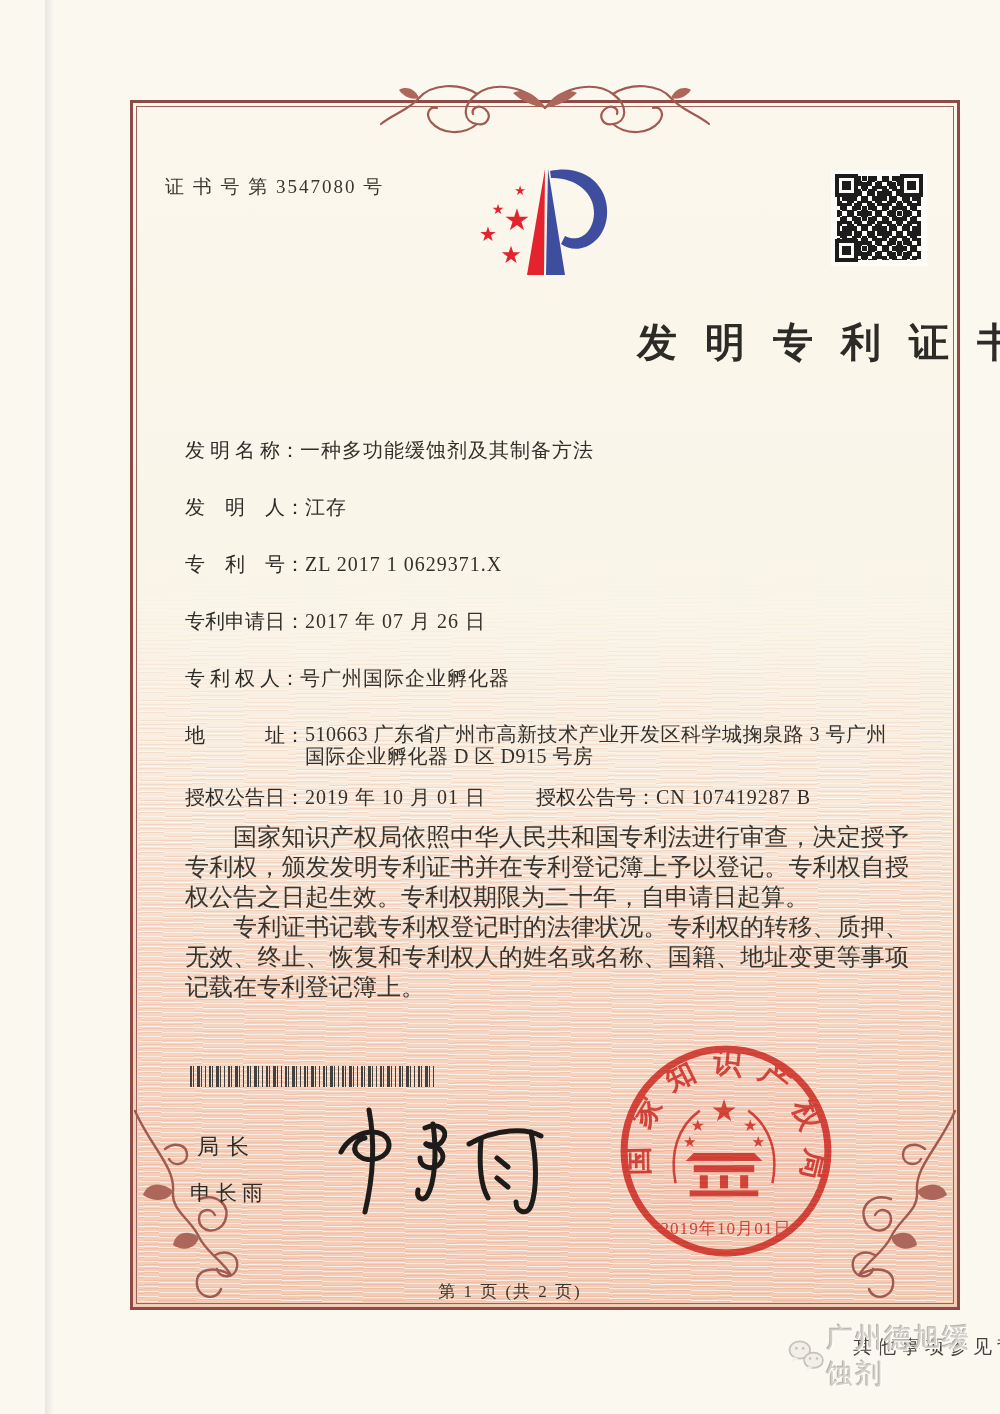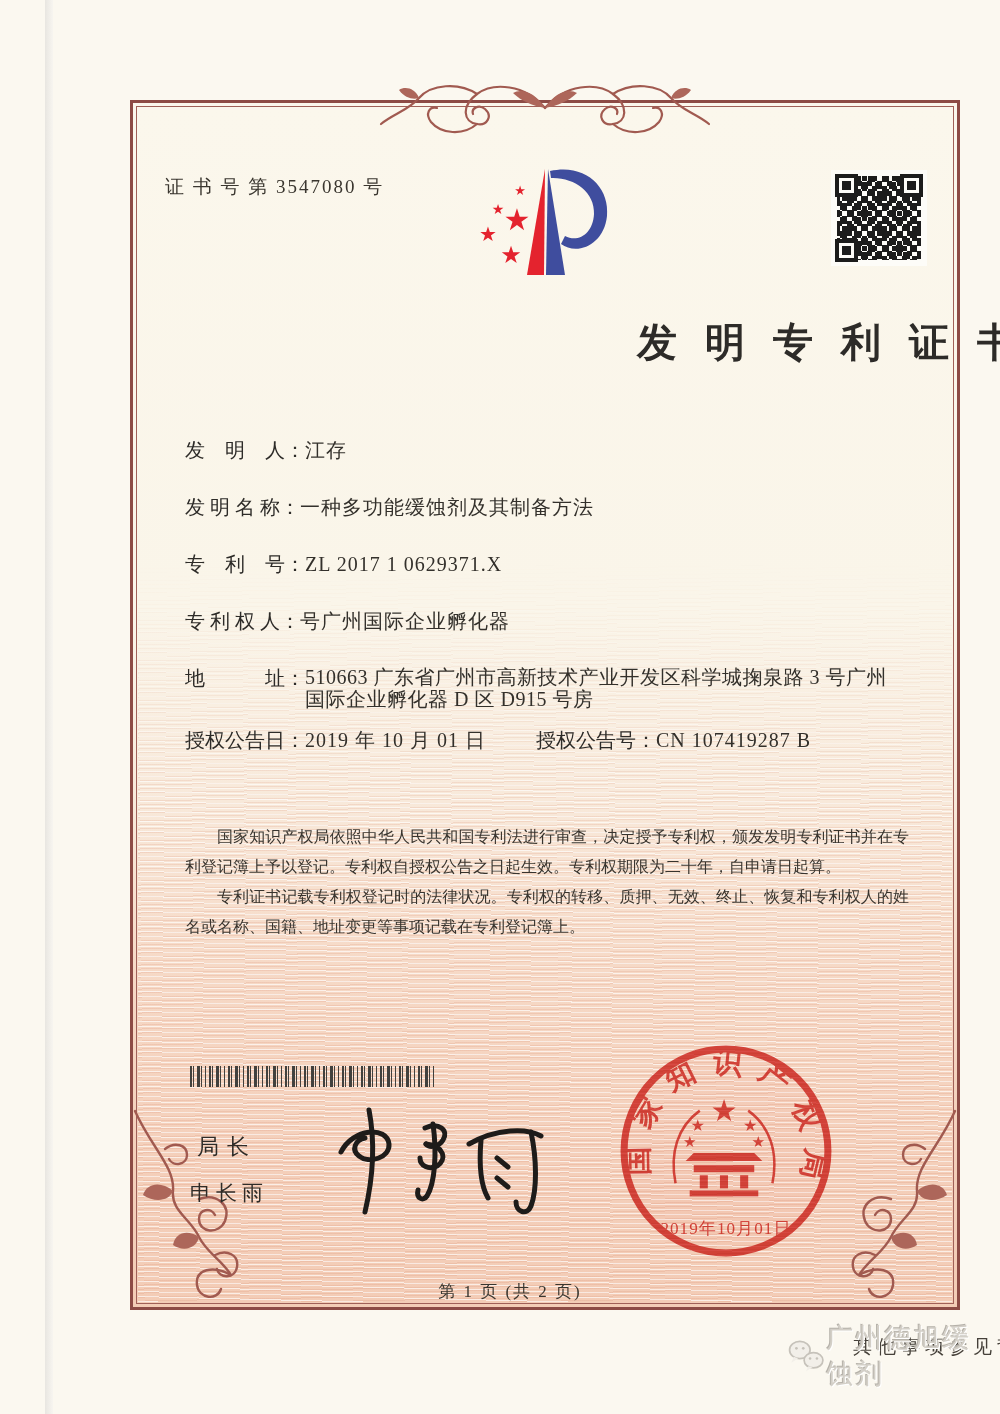--- a/index.html
+++ b/index.html
@@ -48,21 +48,21 @@
     font-size:40px;font-weight:600;letter-spacing:28px;padding-left:28px;box-sizing:border-box;color:#2d2b28;}
   
   .fields{position:absolute;left:140px;top:438px;width:736px;font-size:20px;line-height:24px;}
   .frow{margin-bottom:33px;white-space:nowrap;}
   .frow.addr{white-space:normal;margin-bottom:18px;}
   .flabel{color:#2d2b28;}
   .fvalue{letter-spacing:1px;color:#33302b;}
   .addr .fvalue{display:inline-block;vertical-align:top;width:588px;line-height:22px;letter-spacing:.5px;}
   .grant .pair2{margin-left:50px;}
   
-  .paras{position:absolute;left:140px;top:822px;width:724px;font-size:16px;line-height:30px;color:#38342e;}
+  .paras{position:absolute;left:140px;top:822px;width:724px;font-size:24px;line-height:30px;color:#38342e;}
   .paras p{margin:0;text-indent:2em;text-align:justify;}
   
   .barcode{position:absolute;left:145px;top:1066px;width:246px;height:21px;
     background:repeating-linear-gradient(90deg,
       #42413e 0 2px, rgba(0,0,0,0) 2px 3px,
       #42413e 3px 4px, rgba(0,0,0,0) 4px 7px,
       #42413e 7px 10px, rgba(0,0,0,0) 10px 11px,
       #42413e 11px 12px, rgba(0,0,0,0) 12px 15px,
       #42413e 15px 16px, rgba(0,0,0,0) 16px 19px);}
   .signer-title{position:absolute;left:152px;top:1132px;font-size:22px;letter-spacing:8px;color:#2f2c28;}
@@ -138,27 +138,30 @@
     <div class="mat"></div>
     <div class="finder tl"></div>
     <div class="finder tr"></div>
     <div class="finder bl"></div>
   </div>
 
   <div class="title">发明专利证书</div>
 
   <div class="fields">
     <div class="frow">
+      <span class="flabel">发 明 名 称：</span><span class="fvalue">一种多功能缓蚀剂及其制备方法</span>
+    </div>
+    <div class="frow">
       <span class="flabel">发　明　人：</span><span class="fvalue">江存</span>
     </div>
     <div class="frow">
-      <span class="flabel">发 明 名 称：</span><span class="fvalue">一种多功能缓蚀剂及其制备方法</span>
-    </div>
-    <div class="frow">
       <span class="flabel">专　利　号：</span><span class="fvalue">ZL 2017 1 0629371.X</span>
+    </div>
+    <div class="frow">
+      <span class="flabel">专利申请日：</span><span class="fvalue">2017 年 07 月 26 日</span>
     </div>
     <div class="frow">
       <span class="flabel">专 利 权 人：</span><span class="fvalue">号广州国际企业孵化器</span>
     </div>
     <div class="frow addr">
       <span class="flabel">地　　　址：</span><span class="fvalue">510663 广东省广州市高新技术产业开发区科学城掬泉路 3 号广州国际企业孵化器 D 区 D915 号房</span>
     </div>
     <div class="frow grant">
       <span class="flabel">授权公告日：</span><span class="fvalue">2019 年 10 月 01 日</span><span class="pair2"><span class="flabel">授权公告号：</span><span class="fvalue">CN 107419287 B</span></span>
     </div>

